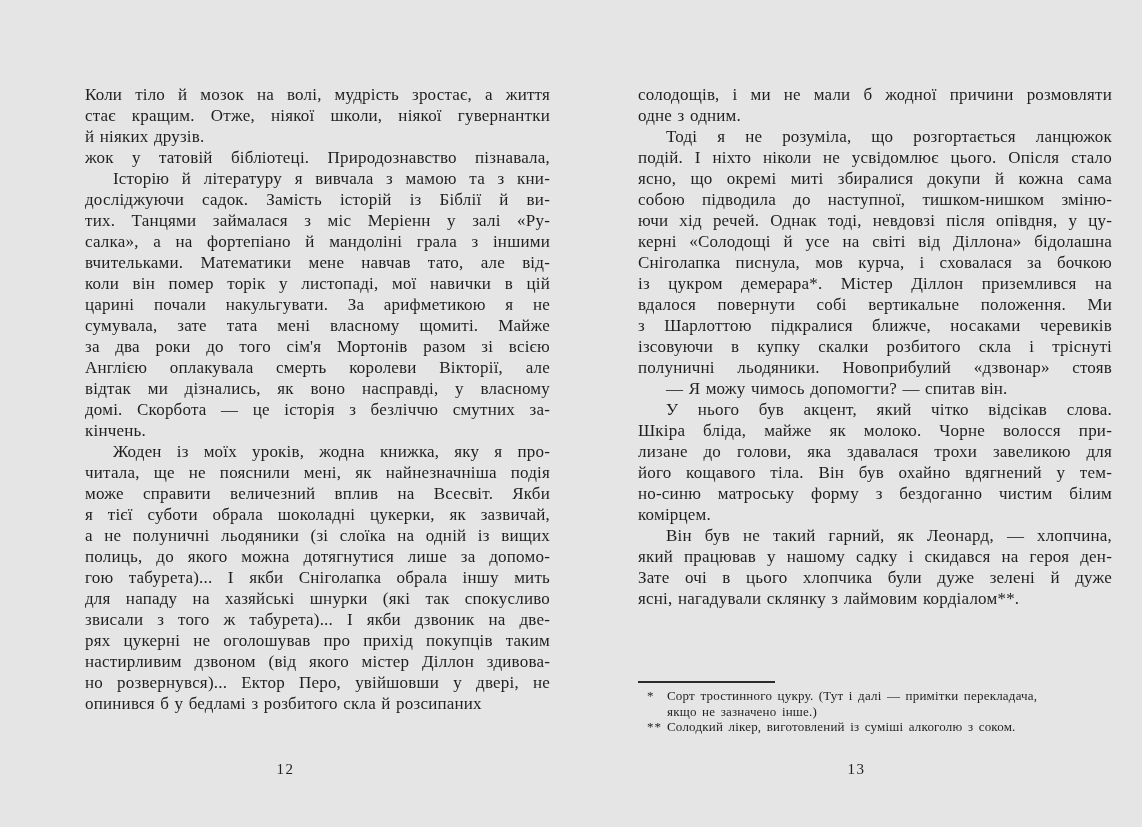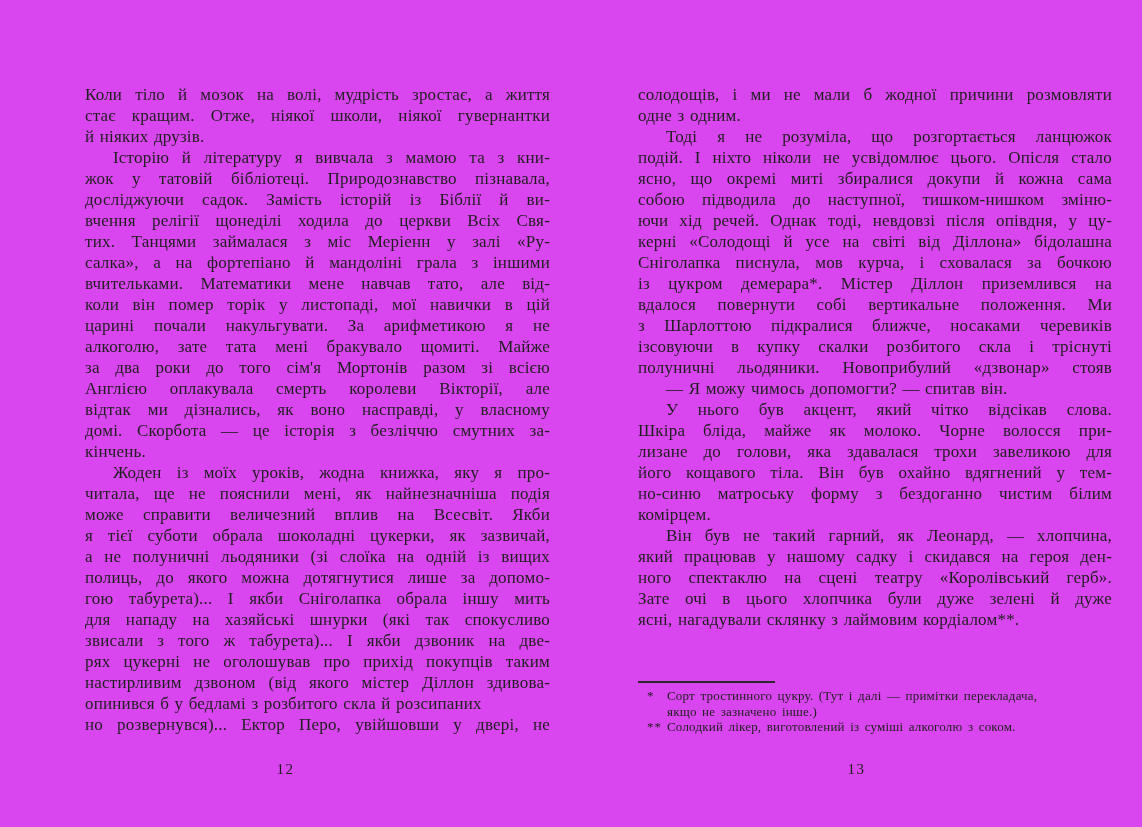--- a/index.html
+++ b/index.html
@@ -1,20 +1,20 @@
 <!DOCTYPE html>
 <html><head>
 <meta charset="utf-8">
 <style>
   html, body { margin: 0; padding: 0; background: #ffffff; }
   .spread {
     position: relative;
     width: 1142px;
     height: 827px;
-    background: #d946ef;
+    background: #e5e5e5;
     font-family: "Liberation Serif", "DejaVu Serif", serif;
     color: #1f1f1f;
     overflow: hidden;
   }
   .text-col { position: absolute; top: 84px; }
   #left-col  { left: 85px;  width: 465px; }
   #right-col { left: 638px; width: 474px; }
 
   .line {
     font-size: 17px;
@@ -71,48 +71,47 @@
 </style>
 </head>
 <body>
 
 <div class="spread">
 
   <div class="text-col" id="left-col">
       <div class="line">Коли тіло й мозок на волі, мудрість зростає, а життя</div>
       <div class="line">стає кращим. Отже, ніякої школи, ніякої гувернантки</div>
       <div class="line last">й ніяких друзів.</div>
+      <div class="line">жок у татовій бібліотеці. Природознавство пізнавала,</div>
       <div class="line indent">Історію й літературу я вивчала з мамою та з кни-</div>
-      <div class="line">жок у татовій бібліотеці. Природознавство пізнавала,</div>
       <div class="line">досліджуючи садок. Замість історій із Біблії й ви-</div>
-      <div class="line">вчення релігії щонеділі ходила до церкви Всіх Свя-</div>
       <div class="line">тих. Танцями займалася з міс Меріенн у залі «Ру-</div>
       <div class="line">салка», а на фортепіано й мандоліні грала з іншими</div>
       <div class="line">вчительками. Математики мене навчав тато, але від-</div>
       <div class="line">коли він помер торік у листопаді, мої навички в цій</div>
       <div class="line">царині почали накульгувати. За арифметикою я не</div>
-      <div class="line">алкоголю, зате тата мені бракувало щомиті. Майже</div>
+      <div class="line">сумувала, зате тата мені власному щомиті. Майже</div>
       <div class="line">за два роки до того сім'я Мортонів разом зі всією</div>
       <div class="line">Англією оплакувала смерть королеви Вікторії, але</div>
       <div class="line">відтак ми дізнались, як воно насправді, у власному</div>
       <div class="line">домі. Скорбота — це історія з безліччю смутних за-</div>
       <div class="line last">кінчень.</div>
       <div class="line indent">Жоден із моїх уроків, жодна книжка, яку я про-</div>
       <div class="line">читала, ще не пояснили мені, як найнезначніша подія</div>
       <div class="line">може справити величезний вплив на Всесвіт. Якби</div>
       <div class="line">я тієї суботи обрала шоколадні цукерки, як зазвичай,</div>
       <div class="line">а не полуничні льодяники (зі слоїка на одній із вищих</div>
       <div class="line">полиць, до якого можна дотягнутися лише за допомо-</div>
       <div class="line">гою табурета)... І якби Сніголапка обрала іншу мить</div>
       <div class="line">для нападу на хазяйські шнурки (які так спокусливо</div>
       <div class="line">звисали з того ж табурета)... І якби дзвоник на две-</div>
       <div class="line">рях цукерні не оголошував про прихід покупців таким</div>
       <div class="line">настирливим дзвоном (від якого містер Діллон здивова-</div>
+      <div class="line">но розвернувся)... Ектор Перо, увійшовши у двері, не</div>
       <div class="line last">опинився б у бедламі з розбитого скла й розсипаних</div>
-      <div class="line">но розвернувся)... Ектор Перо, увійшовши у двері, не</div>
     </div>
 
   <div class="text-col" id="right-col">
       <div class="line">солодощів, і ми не мали б жодної причини розмовляти</div>
       <div class="line last">одне з одним.</div>
       <div class="line indent">Тоді я не розуміла, що розгортається ланцюжок</div>
       <div class="line">подій. І ніхто ніколи не усвідомлює цього. Опісля стало</div>
       <div class="line">ясно, що окремі миті збиралися докупи й кожна сама</div>
       <div class="line">собою підводила до наступної, тишком-нишком зміню-</div>
       <div class="line">ючи хід речей. Однак тоді, невдовзі після опівдня, у цу-</div>
@@ -125,21 +124,20 @@
       <div class="line">полуничні льодяники. Новоприбулий «дзвонар» стояв</div>
       <div class="line last indent">— Я можу чимось допомогти? — спитав він.</div>
       <div class="line indent">У нього був акцент, який чітко відсікав слова.</div>
       <div class="line">Шкіра бліда, майже як молоко. Чорне волосся при-</div>
       <div class="line">лизане до голови, яка здавалася трохи завеликою для</div>
       <div class="line">його кощавого тіла. Він був охайно вдягнений у тем-</div>
       <div class="line">но-синю матроську форму з бездоганно чистим білим</div>
       <div class="line last">комірцем.</div>
       <div class="line indent">Він був не такий гарний, як Леонард, — хлопчина,</div>
       <div class="line">який працював у нашому садку і скидався на героя ден-</div>
-      <div class="line">ного спектаклю на сцені театру «Королівський герб».</div>
       <div class="line">Зате очі в цього хлопчика були дуже зелені й дуже</div>
       <div class="line last">ясні, нагадували склянку з лаймовим кордіалом**.</div>
     </div>
 
   <div class="footnote-block">
     <div class="fn-rule"></div>
     <div id="footnote-list">
         <div class="footnote">
           <span class="fn-marker">*</span>
           <div class="fn-line"><span>Сорт тростинного цукру. </span><span class="it">(Тут і далі — примітки перекладача,</span></div>

